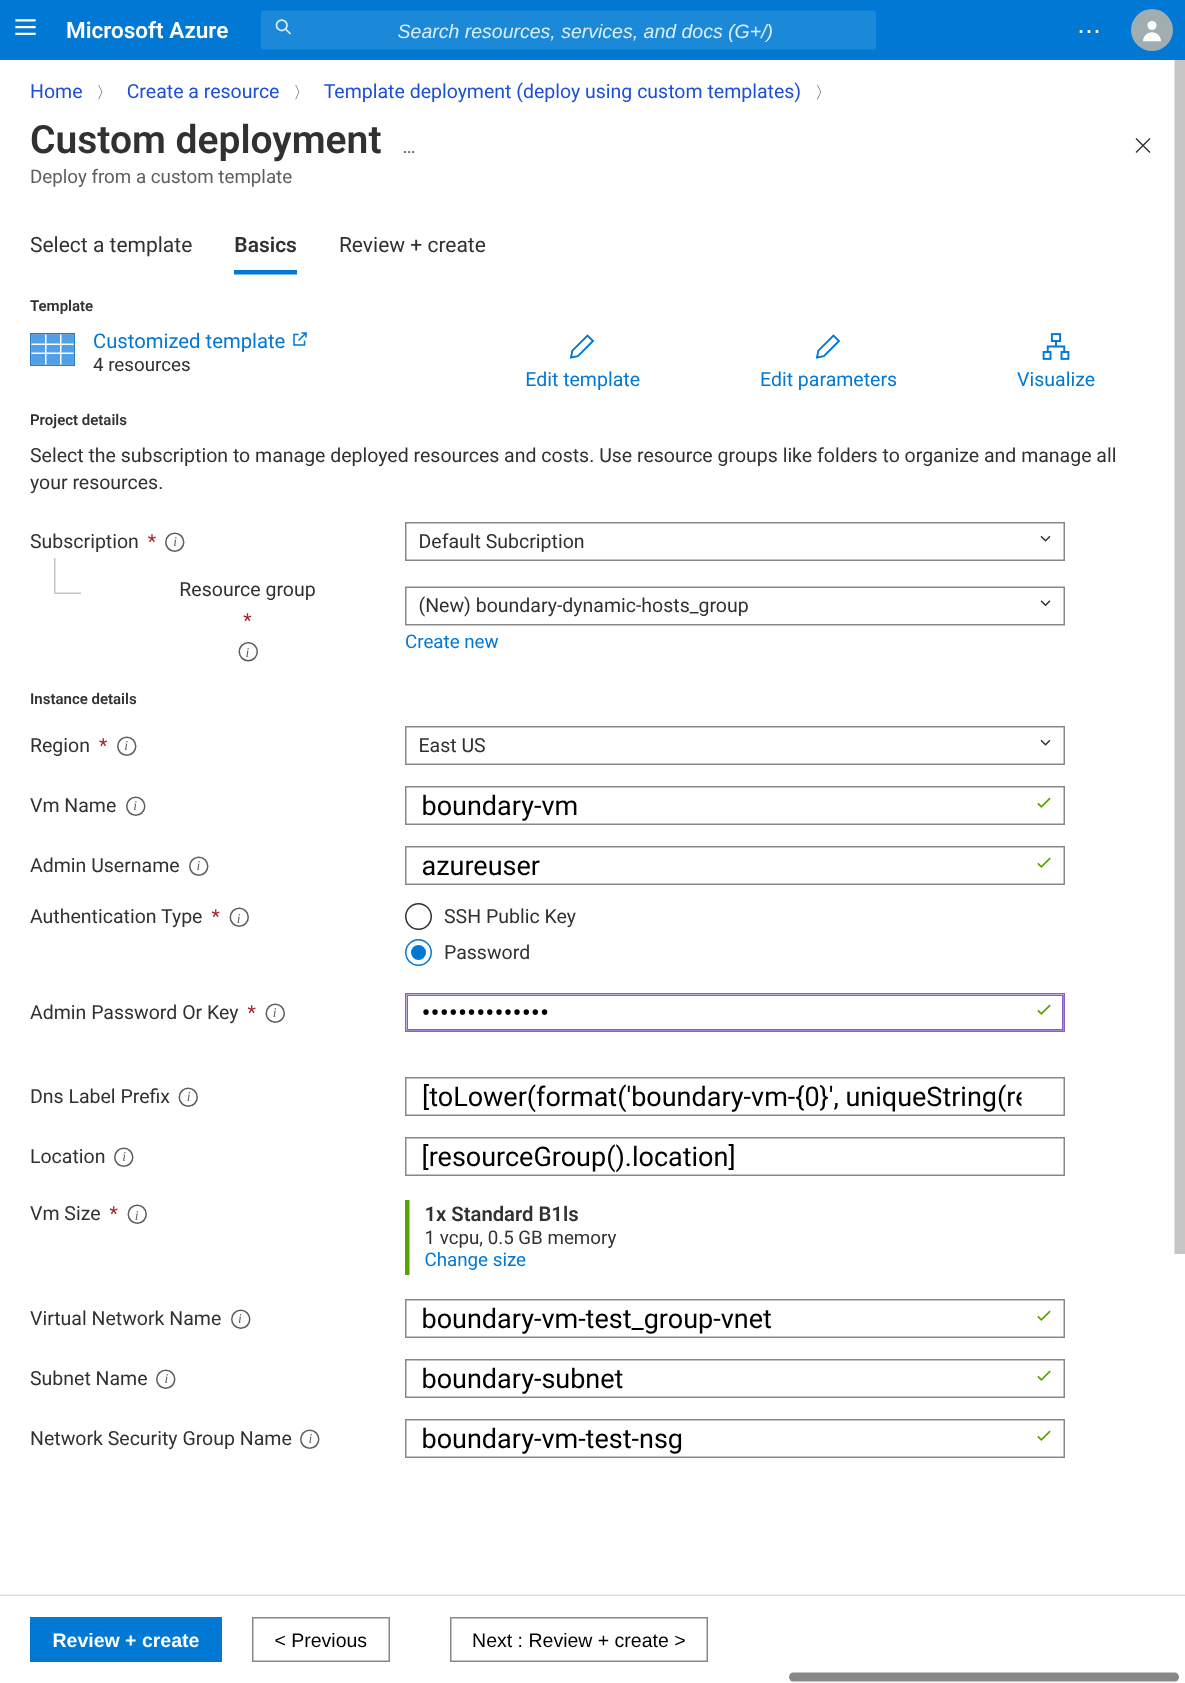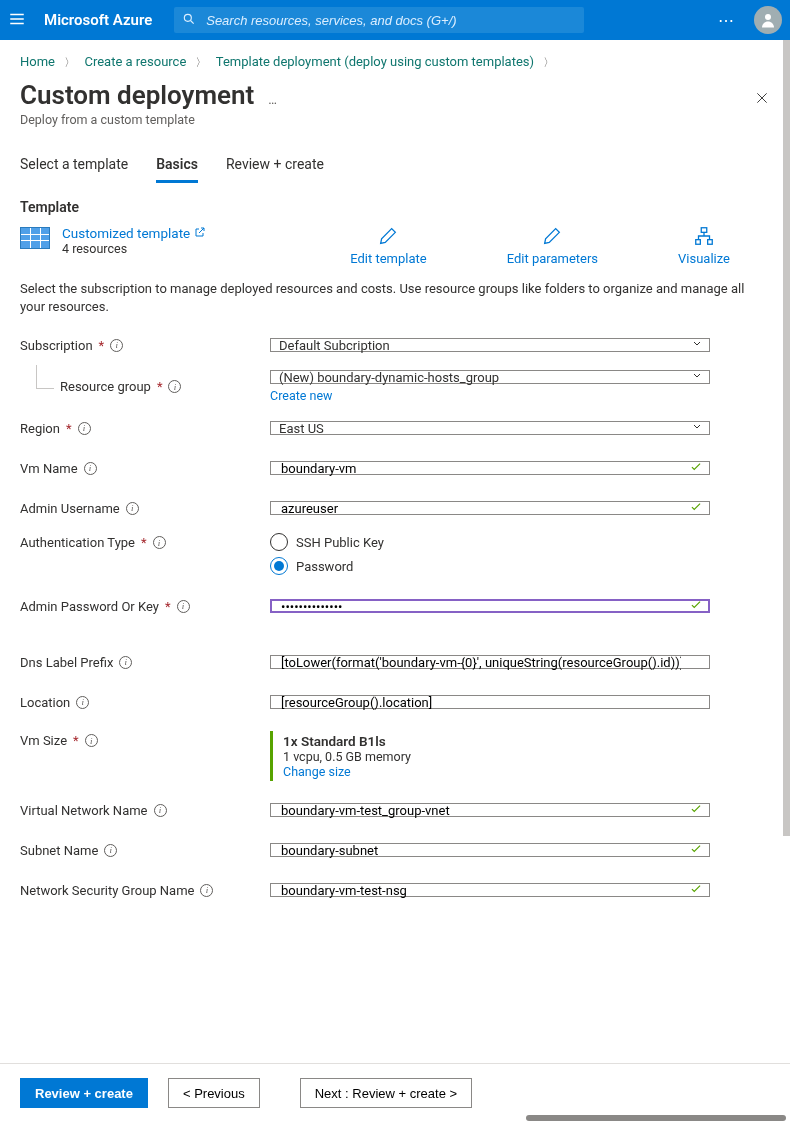--- a/index.html
+++ b/index.html
@@ -38,37 +38,38 @@
     color: #dbeeff;
     gap: 8px;
   }
   .search-wrap input {
     flex: 1;
     background: transparent;
     border: none;
     outline: none;
     color: #fff;
     font-size: 13px;
+    text-align: center;
   }
   .search-wrap input::placeholder { color: #dbeeff; font-style: italic; }
   .hdr-right { margin-left: auto; display: flex; align-items: center; gap: 18px; }
   .dots { letter-spacing: 2px; font-size: 16px; }
   .avatar {
     width: 28px; height: 28px; border-radius: 50%;
     background: #a0aeb2;
     display: flex; align-items: center; justify-content: center;
   }
   .avatar svg { width: 18px; height: 18px; }
 
   
   .crumbs {
     padding: 14px 20px 6px 20px;
     font-size: 13px;
   }
-  .crumbs a { color: #0f766e; text-decoration: none; cursor: pointer; }
+  .crumbs a { color: #1d4ed8; text-decoration: none; cursor: pointer; }
   .crumbs .sep { color: #605e5c; margin: 0 6px; font-size: 11px; }
 
   
   .title-row {
     display: flex; align-items: flex-start;
     padding: 0 20px;
   }
   .title-row h1 { font-size: 26px; font-weight: 600; margin: 4px 0 2px 0; }
   .title-dots { margin-left: 14px; margin-top: 16px; color: #605e5c; letter-spacing: 2px; cursor: pointer; }
   .close-x { margin-left: auto; margin-top: 14px; cursor: pointer; }
@@ -83,21 +84,21 @@
     left: 0; right: 0;
     padding: 0 20px 20px 20px;
     overflow-y: auto;
   }
 
   
   .tabs { display: flex; gap: 28px; border-bottom: 0; margin-top: 24px; margin-bottom: 16px; }
   .tab { padding-bottom: 8px; font-size: 14px; cursor: pointer; }
   .tab.active { font-weight: 600; border-bottom: 3px solid #0078d4; }
 
-  .sec-title { font-weight: 600; font-size: 14px; margin: 14px 0 10px 0; }
+  .sec-title { font-weight: 600; font-size: 10px; margin: 14px 0 10px 0; }
 
   
   .tmpl-row { display: flex; align-items: flex-start; gap: 48px; margin-bottom: 14px; }
   .tmpl-left { display: flex; gap: 12px; }
   .tmpl-icon {
     width: 30px; height: 22px;
     background: linear-gradient(#50a0e8,#50a0e8);
     border: 1px solid #2a7bbd;
     position: relative;
     margin-top: 2px;
@@ -115,52 +116,52 @@
   .tmpl-actions { display: flex; gap: 80px; margin-left: auto; padding-right: 40px; }
 
   .proj-desc { font-size: 13px; line-height: 1.4; margin-bottom: 14px; }
 
   
   .frow {
     display: flex; align-items: center; min-height: 30px; margin-bottom: 10px;
   }
   .frow.tall { align-items: flex-start; }
   .flabel { width: 250px; display: flex; align-items: center; gap: 6px; font-size: 13px; }
-  .flabel.indent { padding-left: 40px; position: relative; }
+  .flabel.indent { padding-left: 40px; position: relative; flex-direction: column; }
   .indent-line {
     position: absolute; left: 16px; top: -14px; width: 18px; height: 24px;
     border-left: 1px solid #c8c6c4; border-bottom: 1px solid #c8c6c4;
   }
   .req { color: #a4262c; }
   .info {
     width: 13px; height: 13px; border: 1px solid #605e5c; border-radius: 50%;
     display: inline-flex; align-items: center; justify-content: center;
     font-size: 9px; color: #605e5c; font-style: italic; font-family: Georgia, serif;
     cursor: default;
   }
   .fctrl { flex: 1; max-width: 440px; }
 
   .sel, .tinput {
-    width: 100%; height: 14px;
+    width: 100%; height: 26px;
     border: 1px solid #8a8886;
     background: #fff;
     padding: 0 26px 0 8px;
     font-size: 13px;
     position: relative;
     display: flex; align-items: center;
     cursor: pointer;
   }
   .sel .chev, .tinput .chk {
     position: absolute; right: 6px; top: 50%; transform: translateY(-50%);
   }
   .sel .chev svg { width: 12px; height: 12px; }
   .tinput { cursor: text; }
   .tinput.focused { border-color: #8661c5; box-shadow: inset 0 0 0 1px #8661c5; }
   .tinput input {
-    border: none; outline: none; width: 100%; font-size: 13px; background: transparent;
+    border: none; outline: none; width: 100%; font-size: 18px; background: transparent;
     font-family: inherit;
   }
   .chk svg { width: 14px; height: 14px; stroke: #57a300; stroke-width: 2; fill: none; }
 
   .link { color: #0078d4; cursor: pointer; font-size: 12.5px; }
 
   .radio-row { display: flex; align-items: center; gap: 8px; margin-bottom: 6px; cursor: pointer; }
   .radio {
     width: 18px; height: 18px; border-radius: 50%; border: 1px solid #323130;
     display: inline-flex; align-items: center; justify-content: center;
@@ -300,20 +301,21 @@
             <rect x="9" y="3" width="6" height="5"></rect>
             <rect x="3" y="16" width="5" height="5"></rect>
             <rect x="16" y="16" width="5" height="5"></rect>
             <path d="M12 8v4M12 12H6v4M12 12h6v4"></path>
           </svg>
         <span>Visualize</span>
       </div>
     </div>
   </div>
 
+  <div class="sec-title">Project details</div>
   <div class="proj-desc">Select the subscription to manage deployed resources and costs. Use resource groups like folders to organize and manage all your resources.</div>
 
   <div class="frow">
     <div class="flabel">
       <span>Subscription</span>
       <span class="req">*</span>
       <span class="info">i</span>
     </div>
     <div class="fctrl">
       <div class="sel">
@@ -336,20 +338,21 @@
       <div class="sel">
         <span>(New) boundary-dynamic-hosts_group</span>
         <span class="chev"><svg viewBox="0 0 24 24">
               <path d="M6 9l6 6 6-6" stroke="#323130" fill="none" stroke-width="2"></path>
             </svg></span>
       </div>
       <div class="link" style="margin-top:4px">Create new</div>
     </div>
   </div>
 
+  <div class="sec-title" style="margin-top:20px">Instance details</div>
 
   <div class="frow">
     <div class="flabel">
       <span>Region</span>
       <span class="req">*</span>
       <span class="info">i</span>
     </div>
     <div class="fctrl">
       <div class="sel">
         <span>East US</span>

